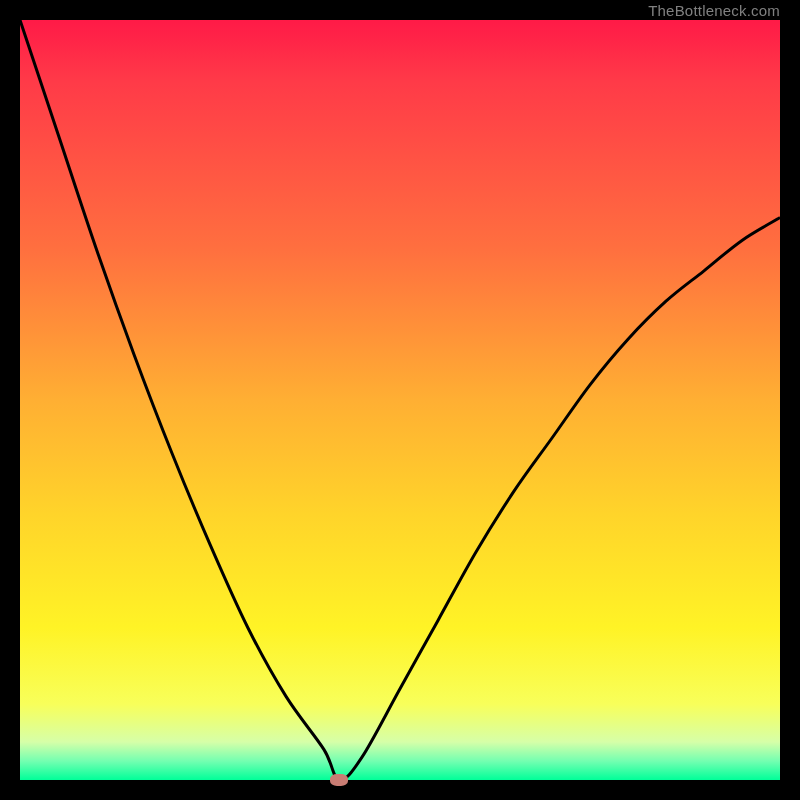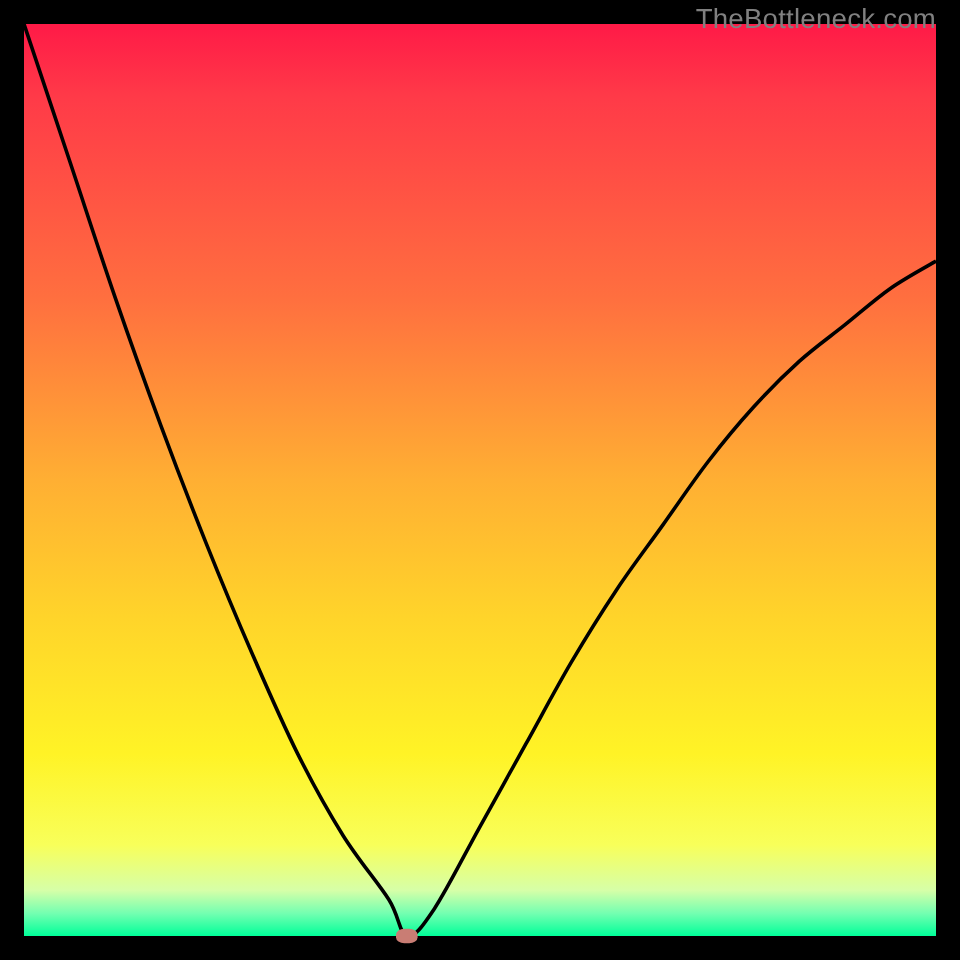--- a/index.html
+++ b/index.html
@@ -41,21 +41,21 @@
   .curve-svg {
     position: absolute;
     left: 0; top: 0;
     width: 760px; height: 760px;
   }
   .watermark {
     position: absolute;
     top: 2px;
     right: 20px;
     color: #808080;
-    font-size: 23px;
+    font-size: 15px;
     letter-spacing: 0.2px;
     font-weight: 400;
   }
   .marker {
     position: absolute;
     width: 18px;
     height: 12px;
     border-radius: 7px / 5px;
     background: #c97d74;
     transform: translate(-50%, -50%);

